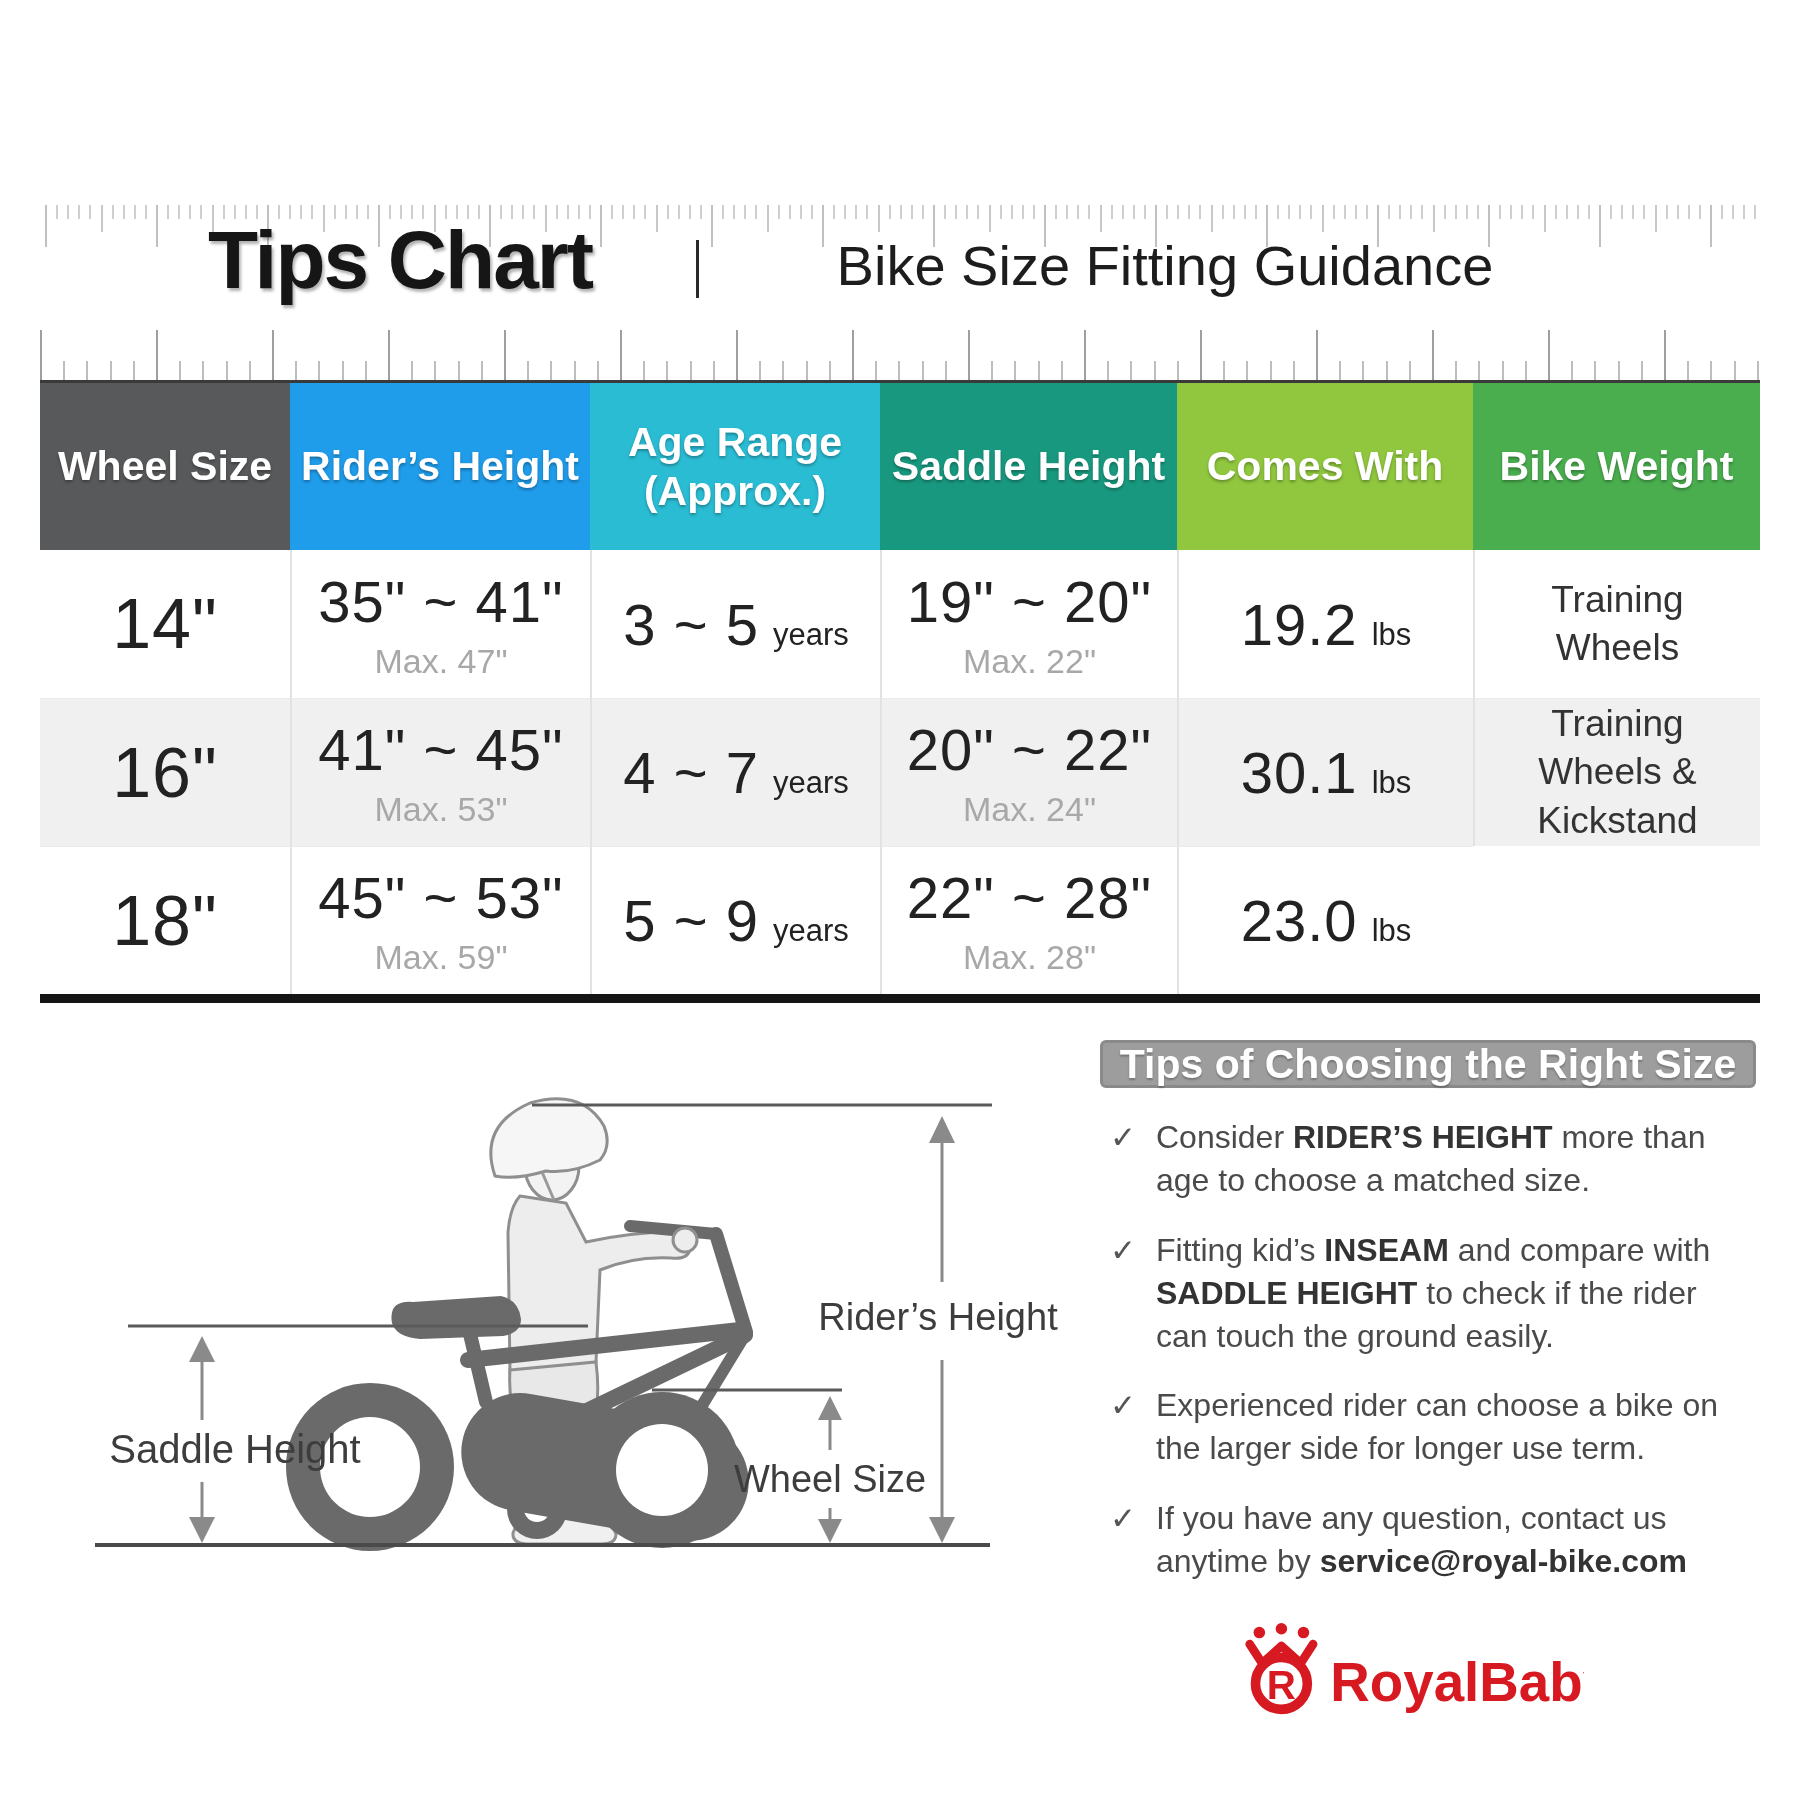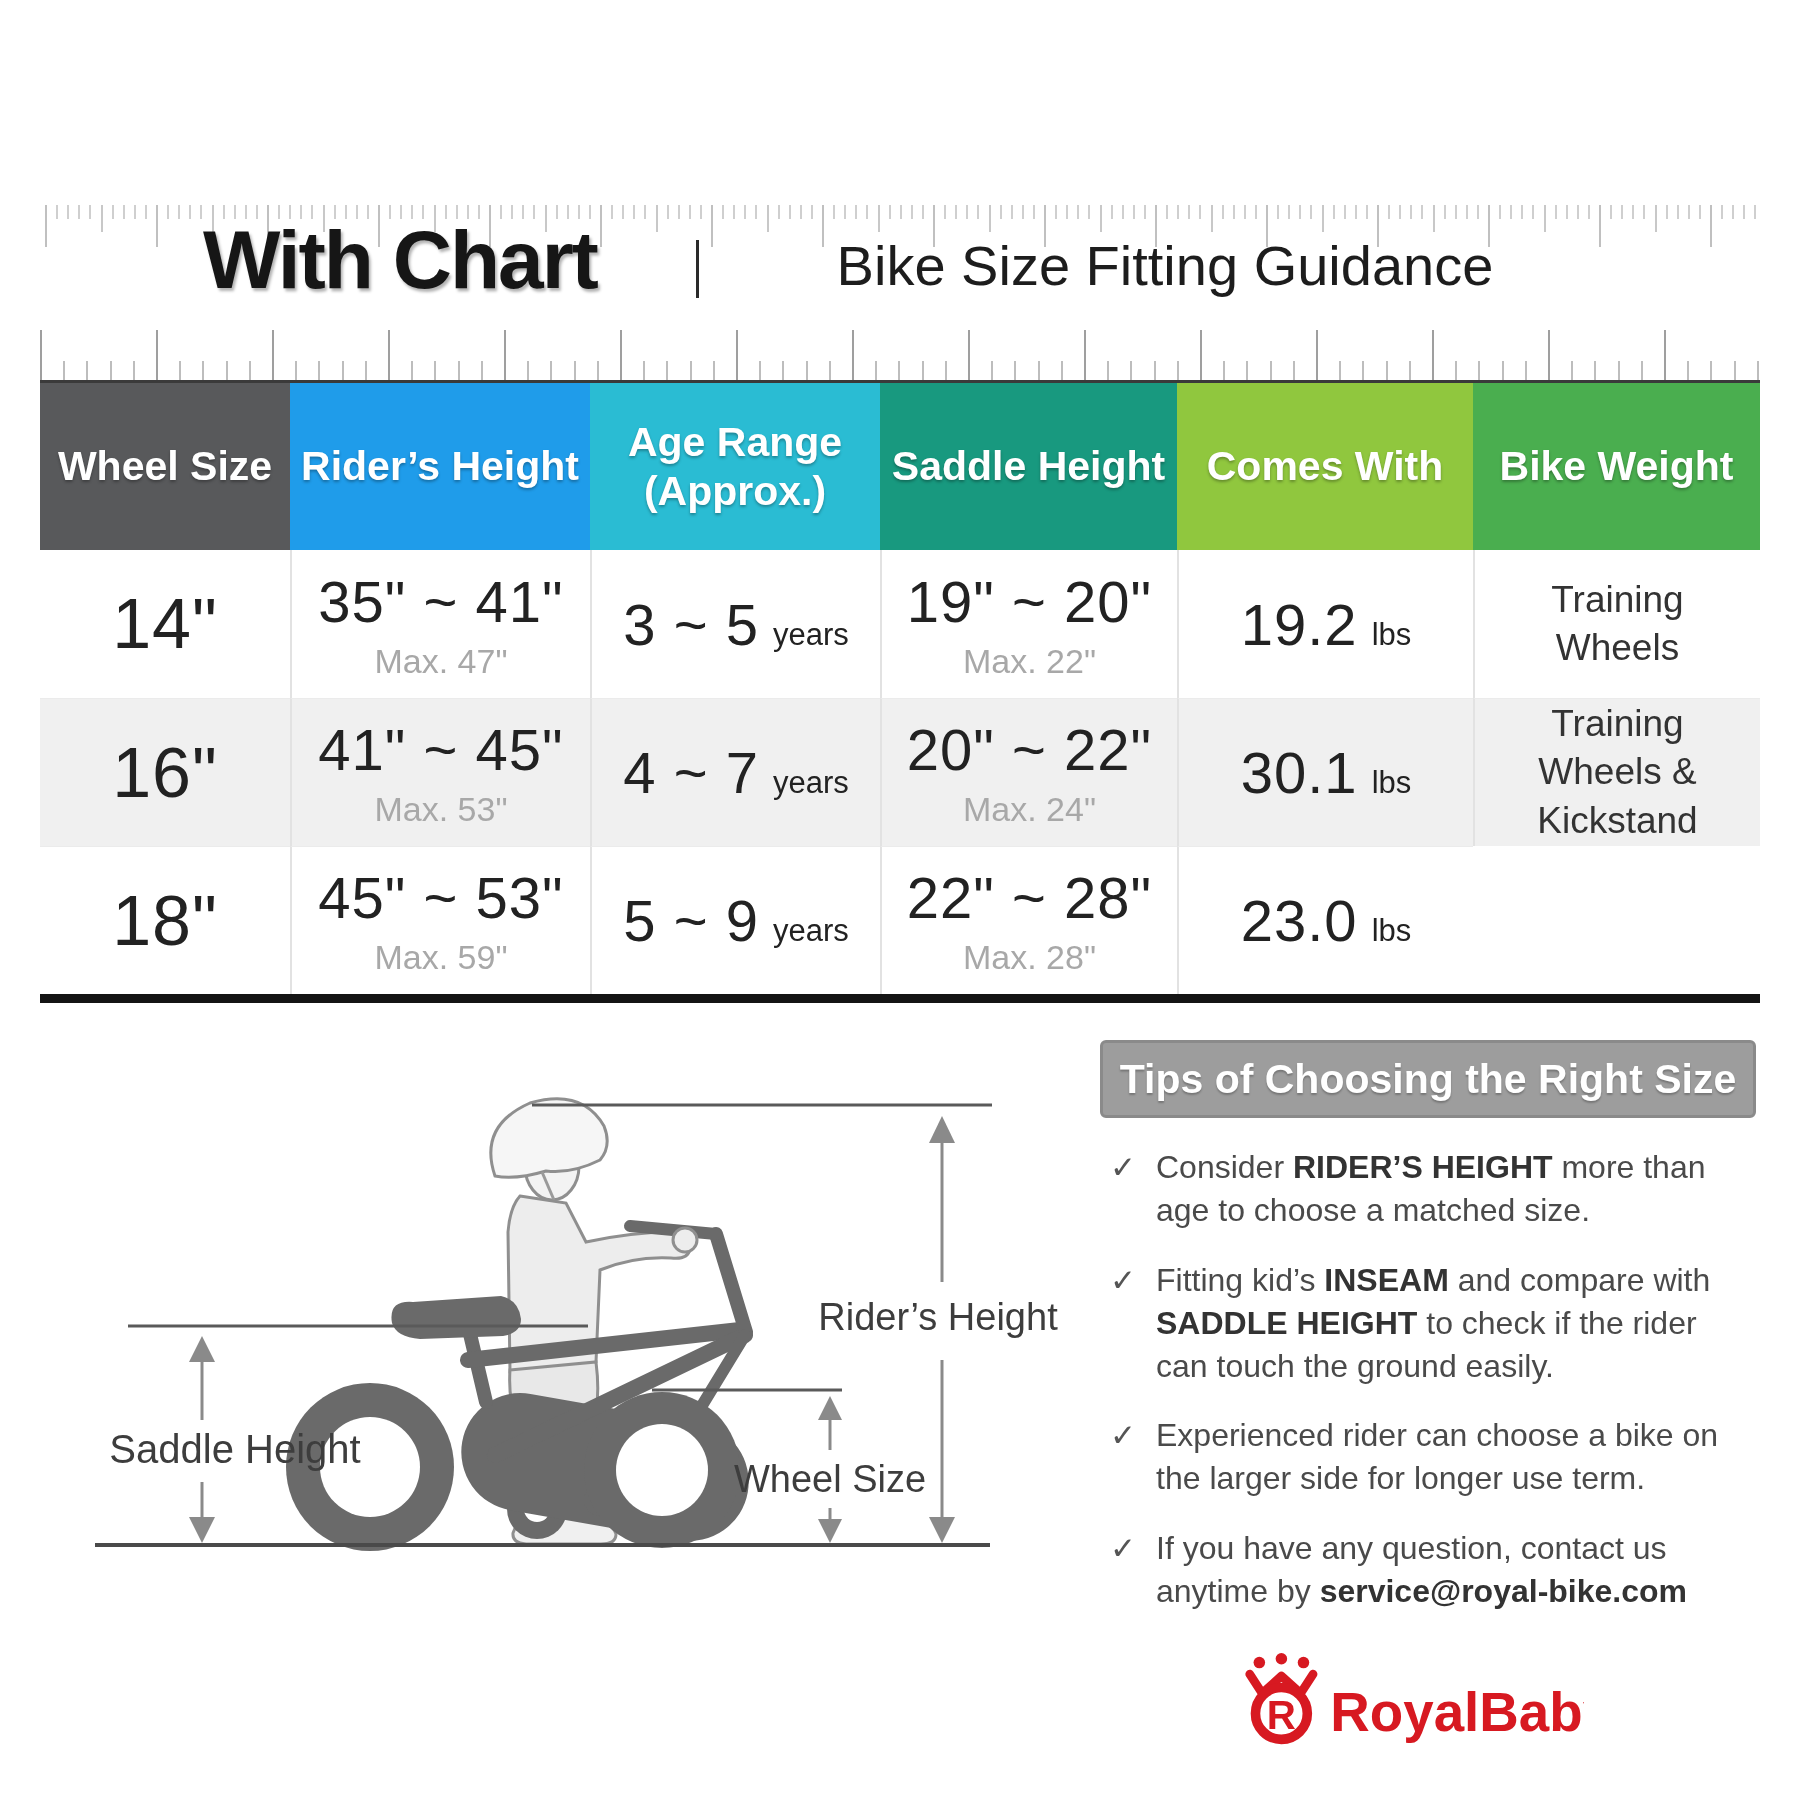--- a/index.html
+++ b/index.html
@@ -41,21 +41,21 @@
   .max{font-size:34px;color:#a8a8a8;margin-top:7px}
   .comes{font-size:37px;color:#333;text-align:center;line-height:1.3;padding:0 24px}
   .table-bottom-bar{position:absolute;left:40px;top:994px;width:1720px;height:9px;background:#141414}
 
   
   .diagram{position:absolute;left:40px;top:1030px;width:1020px;height:590px}
   .diagram text{font-family:"Liberation Sans",sans-serif;fill:#3d3d3d}
 
   
   .tips{position:absolute;left:1100px;top:1040px;width:656px}
-  .tips-header{height:78px;background:#9d9d9d;border:3px solid #8a8a8a;border-radius:6px;
+  .tips-header{height:48px;background:#9d9d9d;border:3px solid #8a8a8a;border-radius:6px;
                display:flex;align-items:center;justify-content:center;color:#fff;
                font-size:41px;font-weight:bold;text-shadow:0 2px 2px rgba(0,0,0,0.25)}
   .tips-list{margin-top:28px;padding-left:10px}
   .tip{display:flex;margin-bottom:27px}
   .tick{width:46px;flex:0 0 46px;font-size:31px;color:#555;padding-top:3px}
   .tip-text{font-size:32px;line-height:1.34;color:#4a4a4a}
   .tip-text b{color:#333}
   .logo{margin-top:12px;margin-left:138px;width:346px;height:96px}
   .logo text{font-family:"Liberation Sans",sans-serif;font-weight:bold}
 </style>
@@ -215,21 +215,21 @@
       <i style="left: 1631.7px;"></i>
       <i style="left: 1642.8px;"></i>
       <i style="left: 1653.9px;"></i>
       <i class="long" style="left: 1665px;"></i>
       <i style="left: 1676.1px;"></i>
       <i style="left: 1687.2px;"></i>
       <i style="left: 1698.3px;"></i>
       <i style="left: 1709.4px;"></i>
     </div>
 
-  <div class="title">With Chart</div>
+  <div class="title">Tips Chart</div>
   <div class="divider"></div>
   <div class="subtitle">Bike Size Fitting Guidance</div>
 
   <div class="ruler-bottom">
       <i class="long" style="left: 0px;"></i>
       <i style="left: 23.2px;"></i>
       <i style="left: 46.4px;"></i>
       <i style="left: 69.6px;"></i>
       <i style="left: 92.8px;"></i>
       <i class="long" style="left: 116px;"></i>

